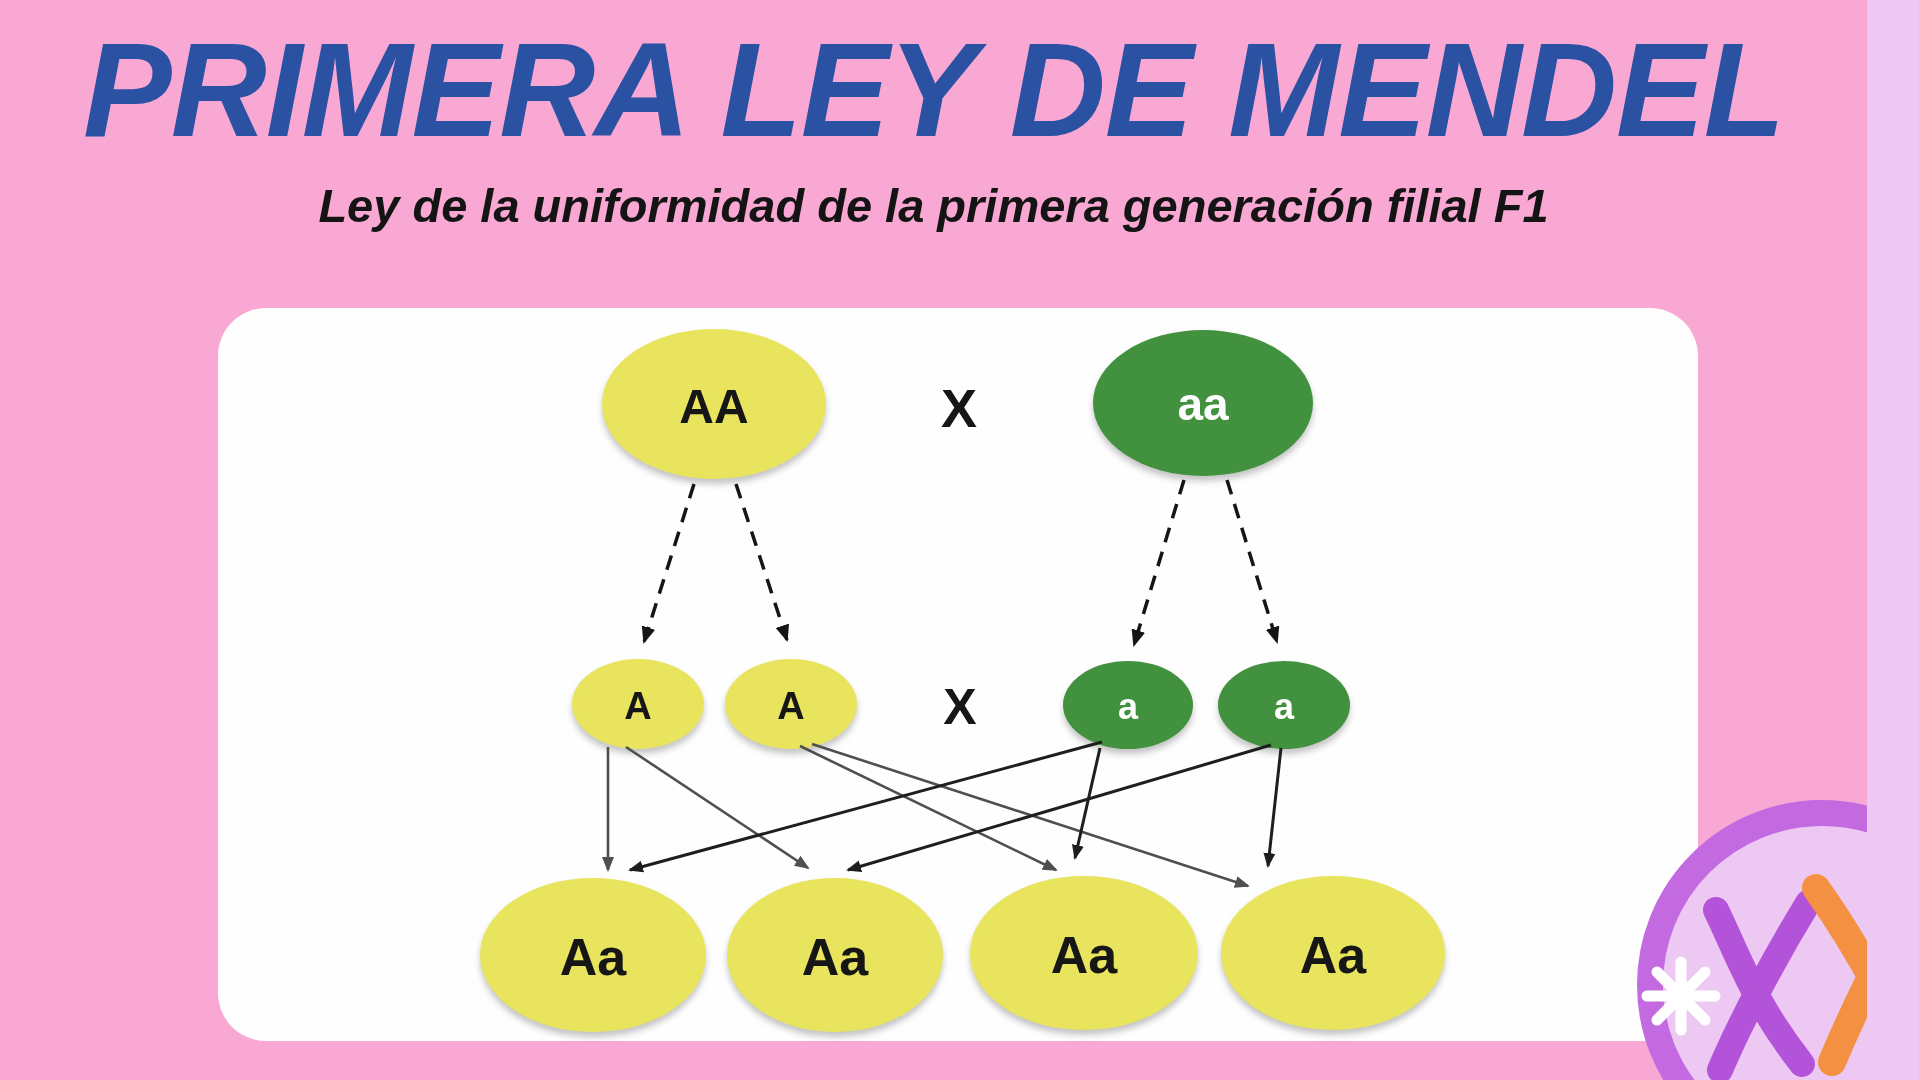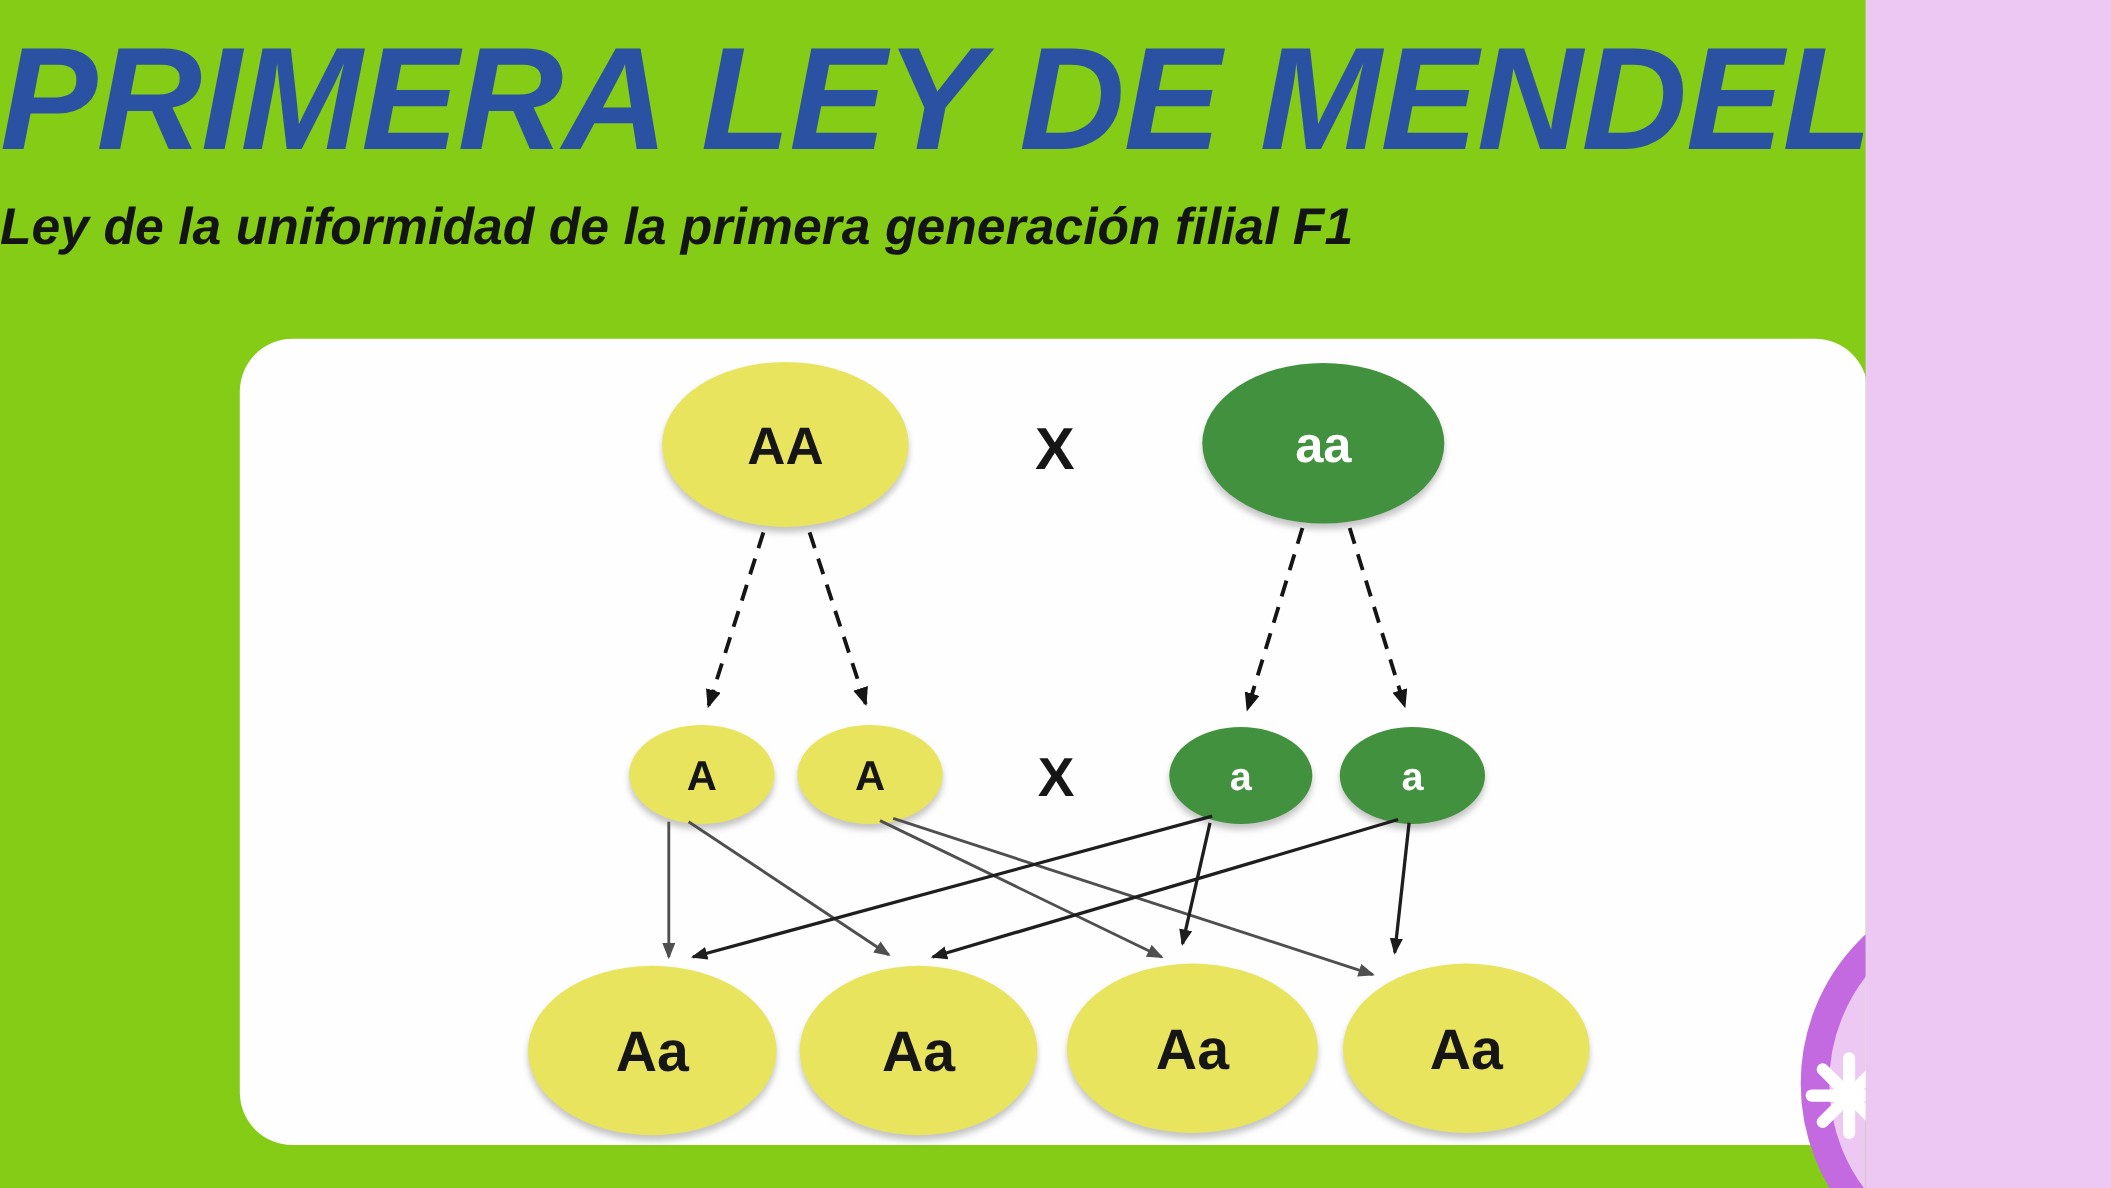--- a/index.html
+++ b/index.html
@@ -1,29 +1,29 @@
 <!DOCTYPE html>
 <html><head>
 <meta charset="utf-8">
 <style>
   html,body { margin:0; padding:0; background:#edc8f3; }
   .stage {
-    position:relative; width:1696px; height:1080px; overflow:hidden;
-    background:#84cc16; font-family:"Liberation Sans", sans-serif;
+    position:relative; width:1867px; height:1080px; overflow:hidden;
+    background:#f9a8d4; font-family:"Liberation Sans", sans-serif;
   }
   .title {
     position:absolute; top:14px; left:0; right:0; margin:0;
     text-align:center; white-space:nowrap;
     font-family:"Liberation Sans", sans-serif;
     font-size:133px; line-height:1.15; font-weight:900; font-style:italic;
     letter-spacing:-1px; color:#2b52a2;
   }
   .subtitle {
     position:absolute; top:178px; left:0; right:0;
-    white-space:nowrap;
+    text-align:center; white-space:nowrap;
     font-size:47px; font-weight:700; font-style:italic; color:#141414;
   }
   .card {
     position:absolute; left:218px; top:308px; width:1480px; height:733px;
     background:#fefefe; border-radius:48px;
   }
   svg.overlay { position:absolute; left:0; top:0; display:block; }
   .blob  { filter: drop-shadow(0 5px 3px rgba(90,90,90,0.35)); }
   .yellow{ fill:#e9e45e; }
   .green { fill:#42913e; }

